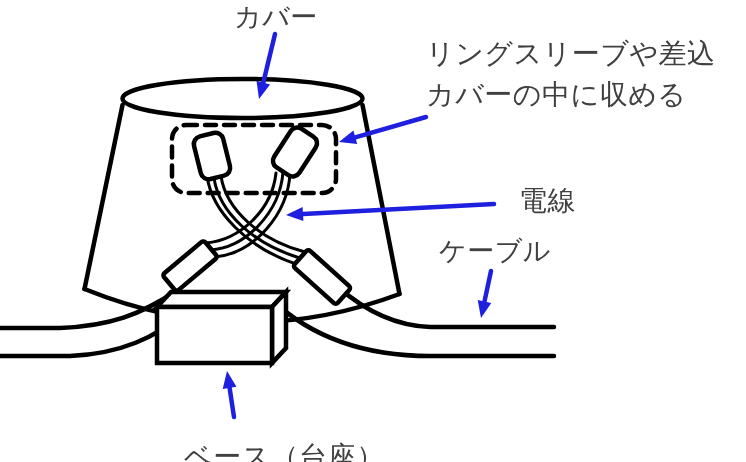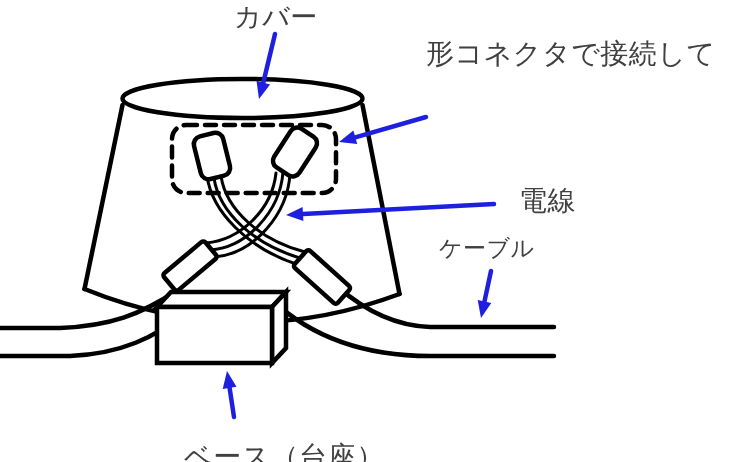--- a/index.html
+++ b/index.html
@@ -25,21 +25,21 @@
     position:absolute;
     color:var(--label-gray);
     font-size:28px;
     line-height:1.2;
     white-space:nowrap;
     letter-spacing:0.5px;
   }
   .label.cover{left:234px;top:1px;font-size:27px;}
   .label.note{left:426px;top:33px;line-height:41px;}
   .label.wire{left:495px;top:184px;margin-left:24px;}
-  .label.cable{left:439px;top:235px;font-size:23px;}
+  .label.cable{left:439px;top:235px;font-size:27px;}
   .label.base{left:184px;top:416px;margin-top:24px;}
 </style>
 </head>
 <body>
 
 <div class="canvas">
 
   <svg class="drawing" width="746" height="462" viewBox="0 0 746 462">
 
     <g>
@@ -101,21 +101,22 @@
     </g>
     <g>
       <line class="arrow-line" x1="234" y1="417" x2="229.6" y2="387.8"></line>
       <polygon class="arrow-head" points="227,371 236.5,386.7 222.7,388.9"></polygon>
     </g>
   </svg>
 
   <div class="label cover">カバー</div>
 
   <div class="label note">
-    <div>形コネクタで接続して</div>
+    <div>リングスリーブや差込</div>
+    <div>カバーの中に収める</div>
   </div>
 
   <div class="label wire">電線</div>
 
   <div class="label cable">ケーブル</div>
 
   <div class="label base">ベース（台座）</div>
 
 </div>
 

